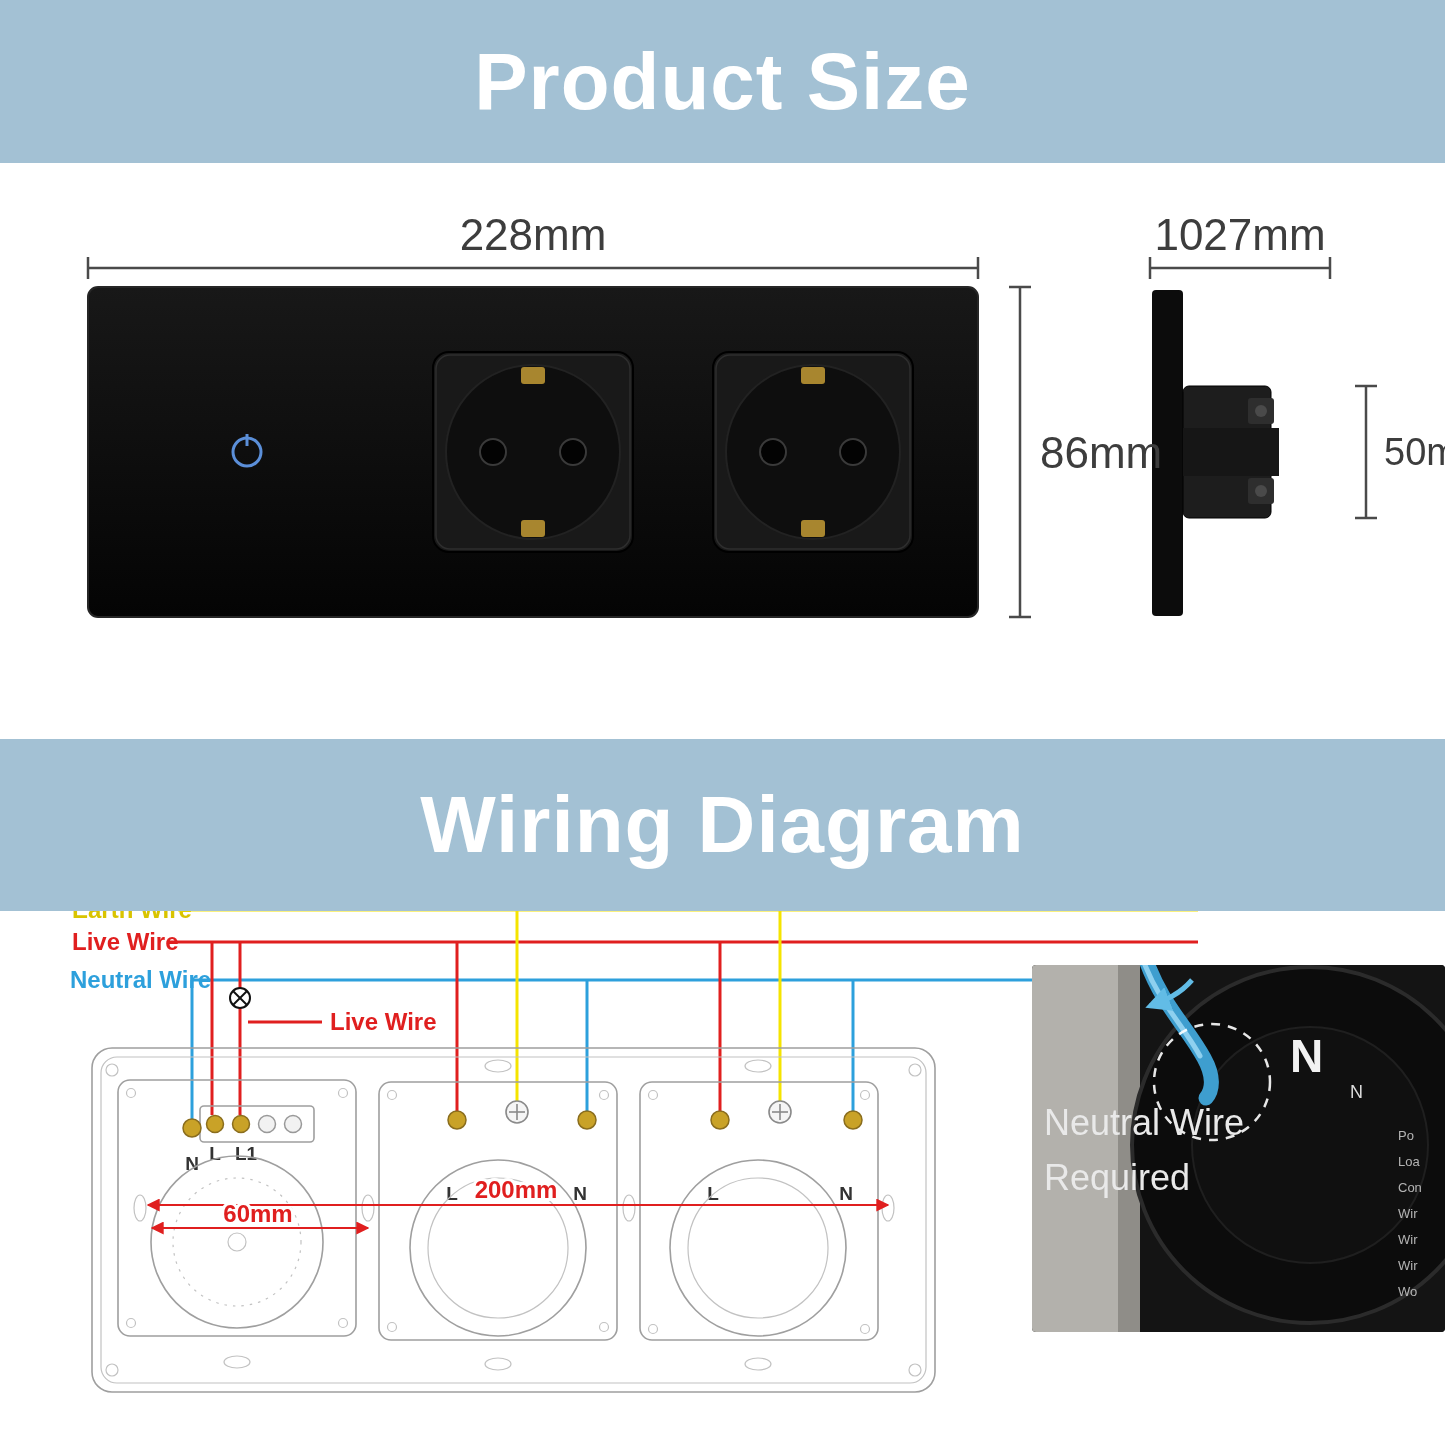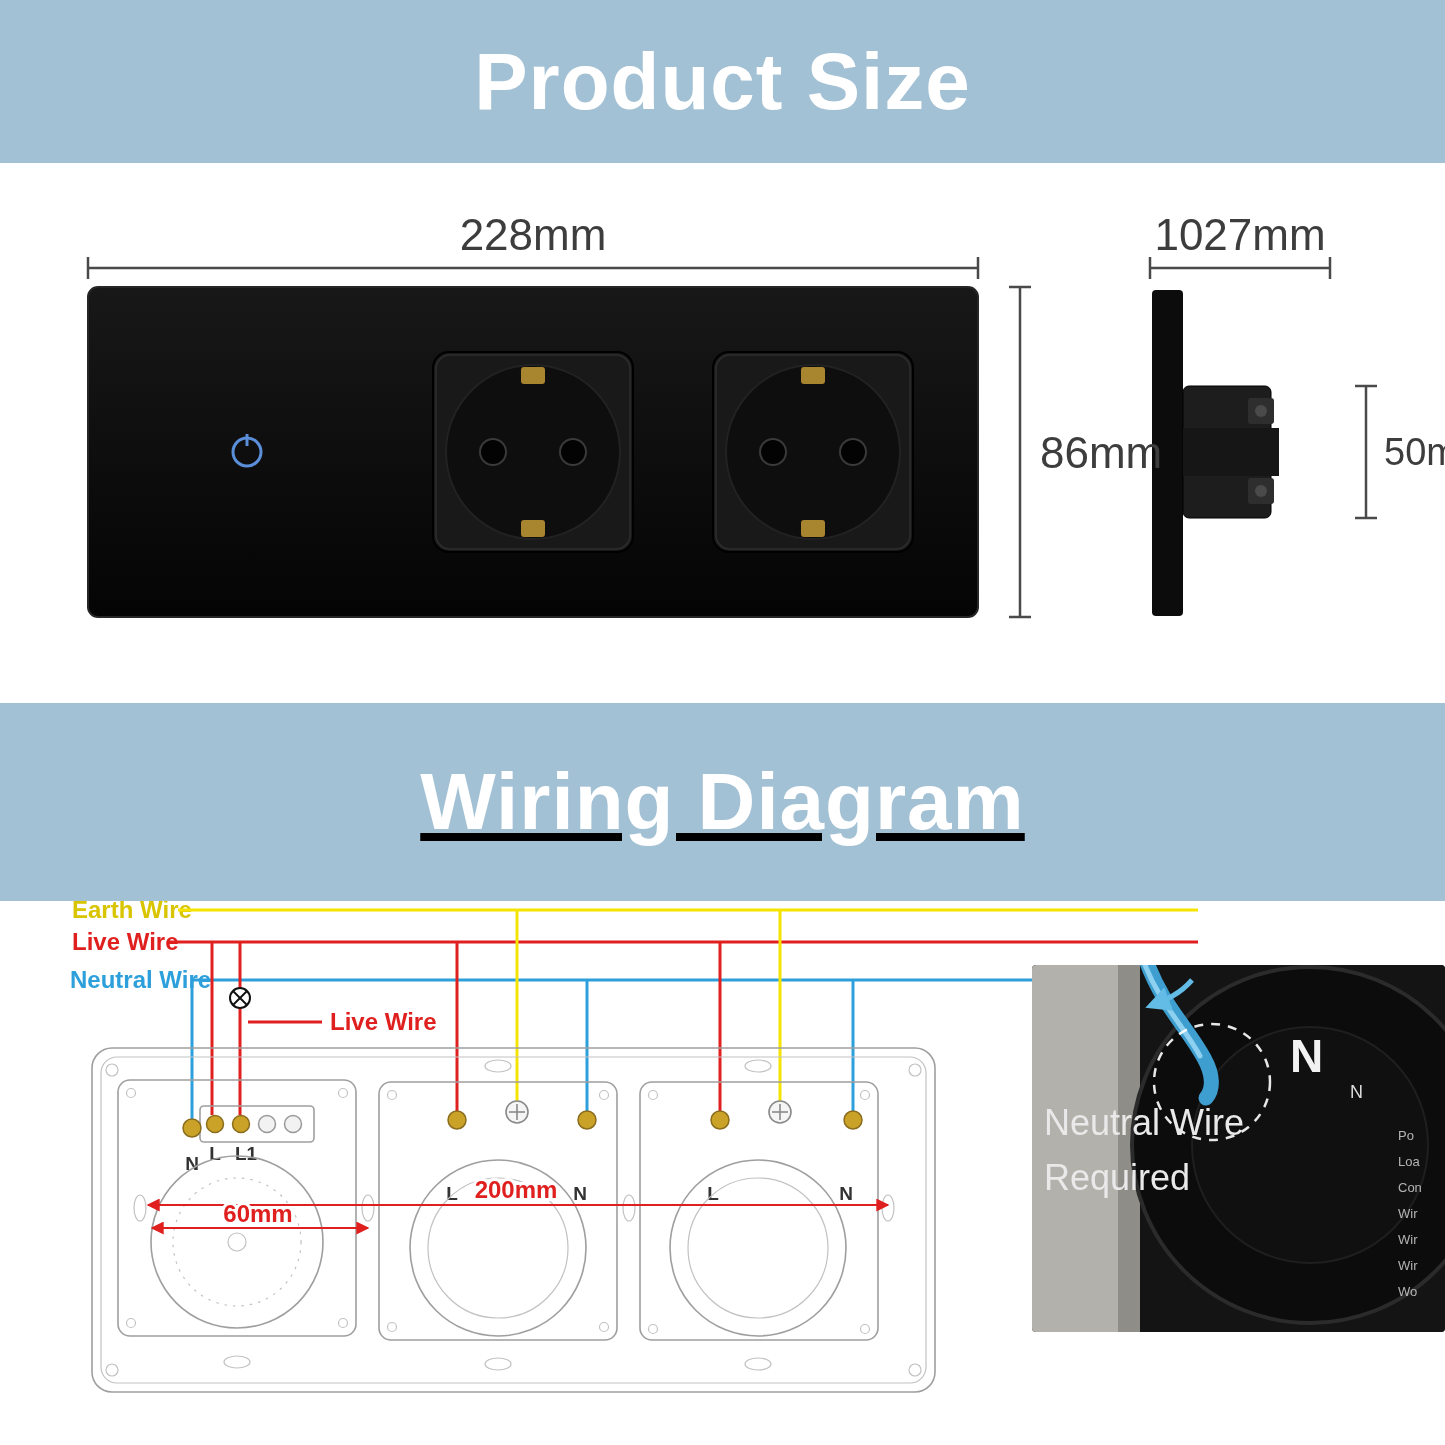--- a/index.html
+++ b/index.html
@@ -1,21 +1,21 @@
 <!DOCTYPE html>
 <html style="--banner: #a3c1d4; --earth-wire: #f5e400; --earth-label: #d9c400; --live-wire: #e01f1f; --neutral-wire: #2da0dc; --dimension: #e01f1f; --touch-ring: #5b8fd9; --brass: #c9a227;"><head>
 <meta charset="utf-8">
 <style>
   html,body{margin:0;padding:0;background:#fff;}
   .page{position:relative;width:1445px;height:1445px;background:#fff;overflow:hidden;
         font-family:"Liberation Sans",sans-serif;}
   .banner{position:absolute;left:0;width:100%;background:var(--banner,#a3c1d4);
           display:flex;align-items:center;justify-content:center;}
   .banner.first{top:0;height:163px;}
-  .banner.second{top:703px;height:198px;text-decoration:underline;}
+  .banner.second{top:739px;height:172px;}
   .banner h1{margin:0;color:#ffffff;font-weight:bold;font-size:80px;letter-spacing:1px;}
   svg.scene{position:absolute;top:0;left:0;display:block;}
   svg text{font-family:"Liberation Sans",sans-serif;}
   .dim{font-size:44px;fill:#3d3d3d;}
   .dim-sm{font-size:38px;fill:#3d3d3d;}
   .blackdim{stroke:#4a4a4a;stroke-width:2.5;fill:none;}
   .wlbl{font-size:24px;font-weight:bold;}
   .earth-t{fill:var(--earth-label,#d9c400);}
   .live-t{fill:var(--live-wire,#e01f1f);}
   .neutral-t{fill:var(--neutral-wire,#2da0dc);}

